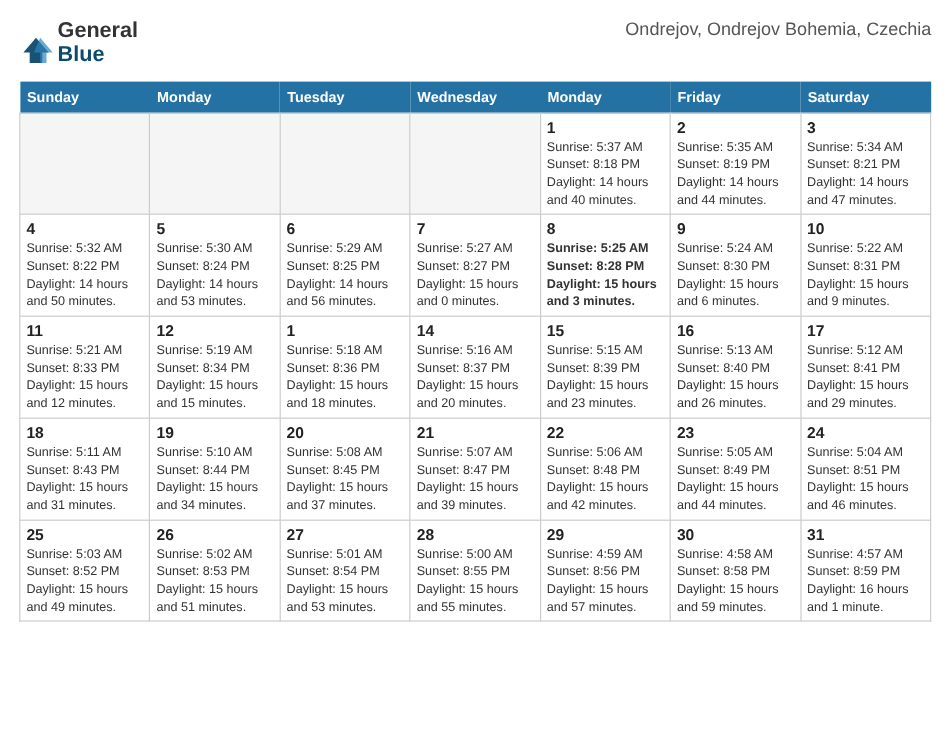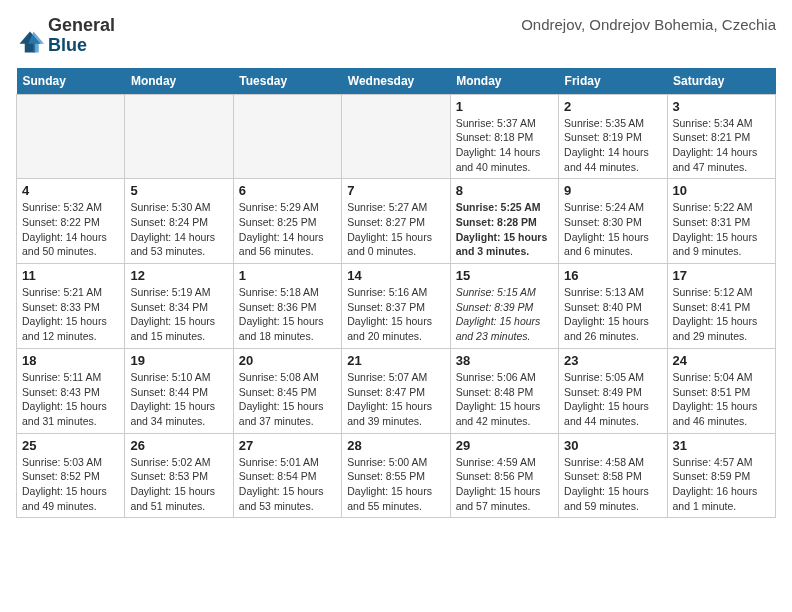--- a/index.html
+++ b/index.html
@@ -220,21 +220,21 @@
         </td>
         <td>
           <span class="day-num">14</span>
           <div class="day-info" style="white-space: pre-line;">Sunrise: 5:16 AM
 Sunset: 8:37 PM
 Daylight: 15 hours
 and 20 minutes.</div>
         </td>
         <td>
           <span class="day-num">15</span>
-          <div class="day-info" style="white-space: pre-line; font-style: italic;">Sunrise: 5:15 AM
+          <div class="day-info" style="white-space: pre-line;">Sunrise: 5:15 AM
 Sunset: 8:39 PM
 Daylight: 15 hours
 and 23 minutes.</div>
         </td>
         <td>
           <span class="day-num">16</span>
           <div class="day-info" style="white-space: pre-line;">Sunrise: 5:13 AM
 Sunset: 8:40 PM
 Daylight: 15 hours
 and 26 minutes.</div>
@@ -270,21 +270,21 @@
 and 37 minutes.</div>
         </td>
         <td>
           <span class="day-num">21</span>
           <div class="day-info" style="white-space: pre-line;">Sunrise: 5:07 AM
 Sunset: 8:47 PM
 Daylight: 15 hours
 and 39 minutes.</div>
         </td>
         <td>
-          <span class="day-num">38</span>
+          <span class="day-num">22</span>
           <div class="day-info" style="white-space: pre-line;">Sunrise: 5:06 AM
 Sunset: 8:48 PM
 Daylight: 15 hours
 and 42 minutes.</div>
         </td>
         <td>
           <span class="day-num">23</span>
           <div class="day-info" style="white-space: pre-line;">Sunrise: 5:05 AM
 Sunset: 8:49 PM
 Daylight: 15 hours

